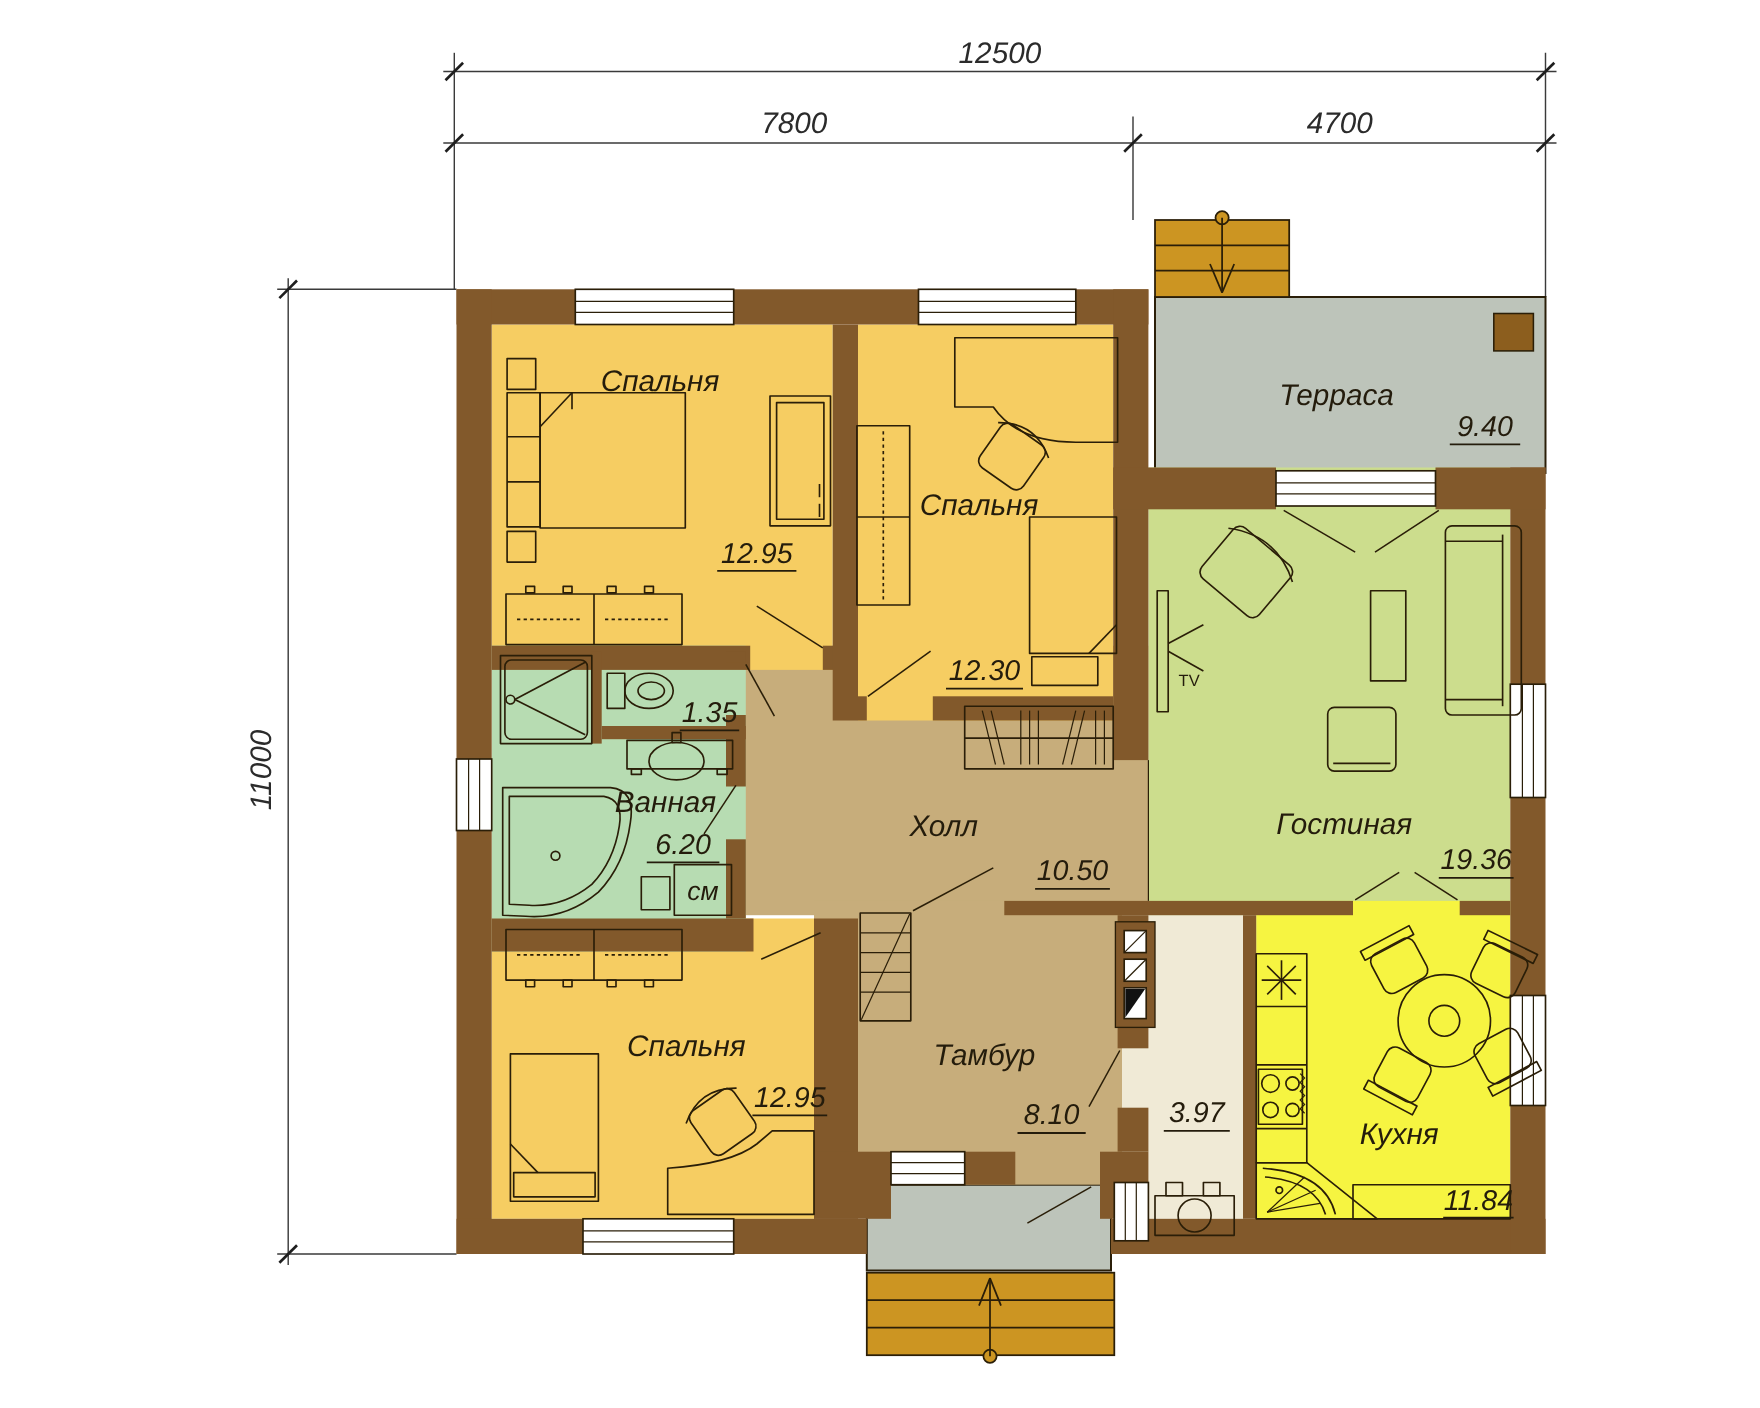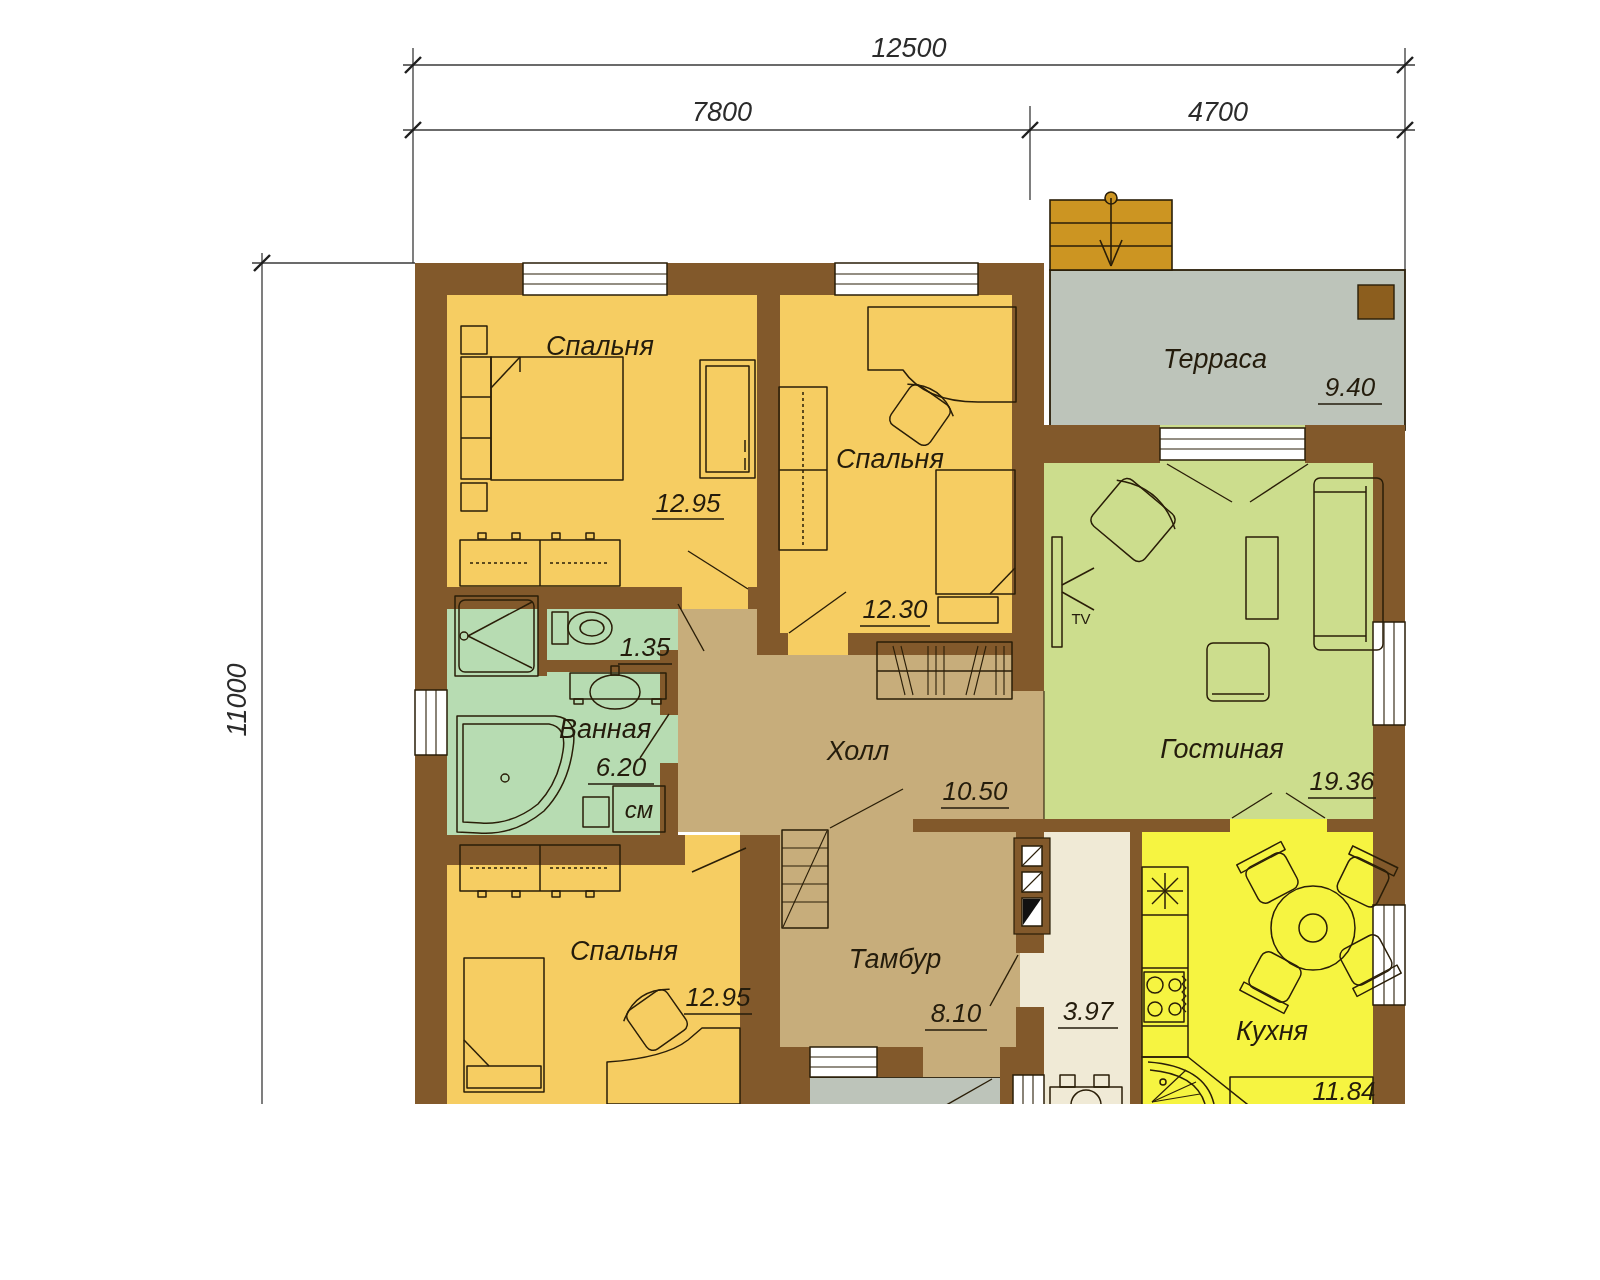--- a/index.html
+++ b/index.html
@@ -1,16 +1,16 @@
 <!DOCTYPE html>
 <html><head>
 <meta charset="utf-8">
 <style>
   html,body{margin:0;padding:0;background:#ffffff;}
-  .canvas{position:relative;width:1600px;height:1104px;background:#ffffff;overflow:hidden;
+  .canvas{position:relative;width:1600px;height:1280px;background:#ffffff;overflow:hidden;
           font-family:"Liberation Sans",sans-serif;border-radius:11px;}
   svg{display:block}
   .roomfill{stroke:none}
   .outl{fill:none;stroke:#2A1E08;stroke-width:1.8}
   .furn{fill:none;stroke:#2A1E08;stroke-width:1.5;stroke-linejoin:round}
   .thin{fill:none;stroke:#2A1E08;stroke-width:1.1}
   .door{fill:none;stroke:#2A1E08;stroke-width:1.4}
   .win{fill:#ffffff;stroke:#2A1E08;stroke-width:1.5}
   .dim{fill:none;stroke:#3A3A3A;stroke-width:1.3}
   .tick{stroke:#1E1E1E;stroke-width:2.4}

